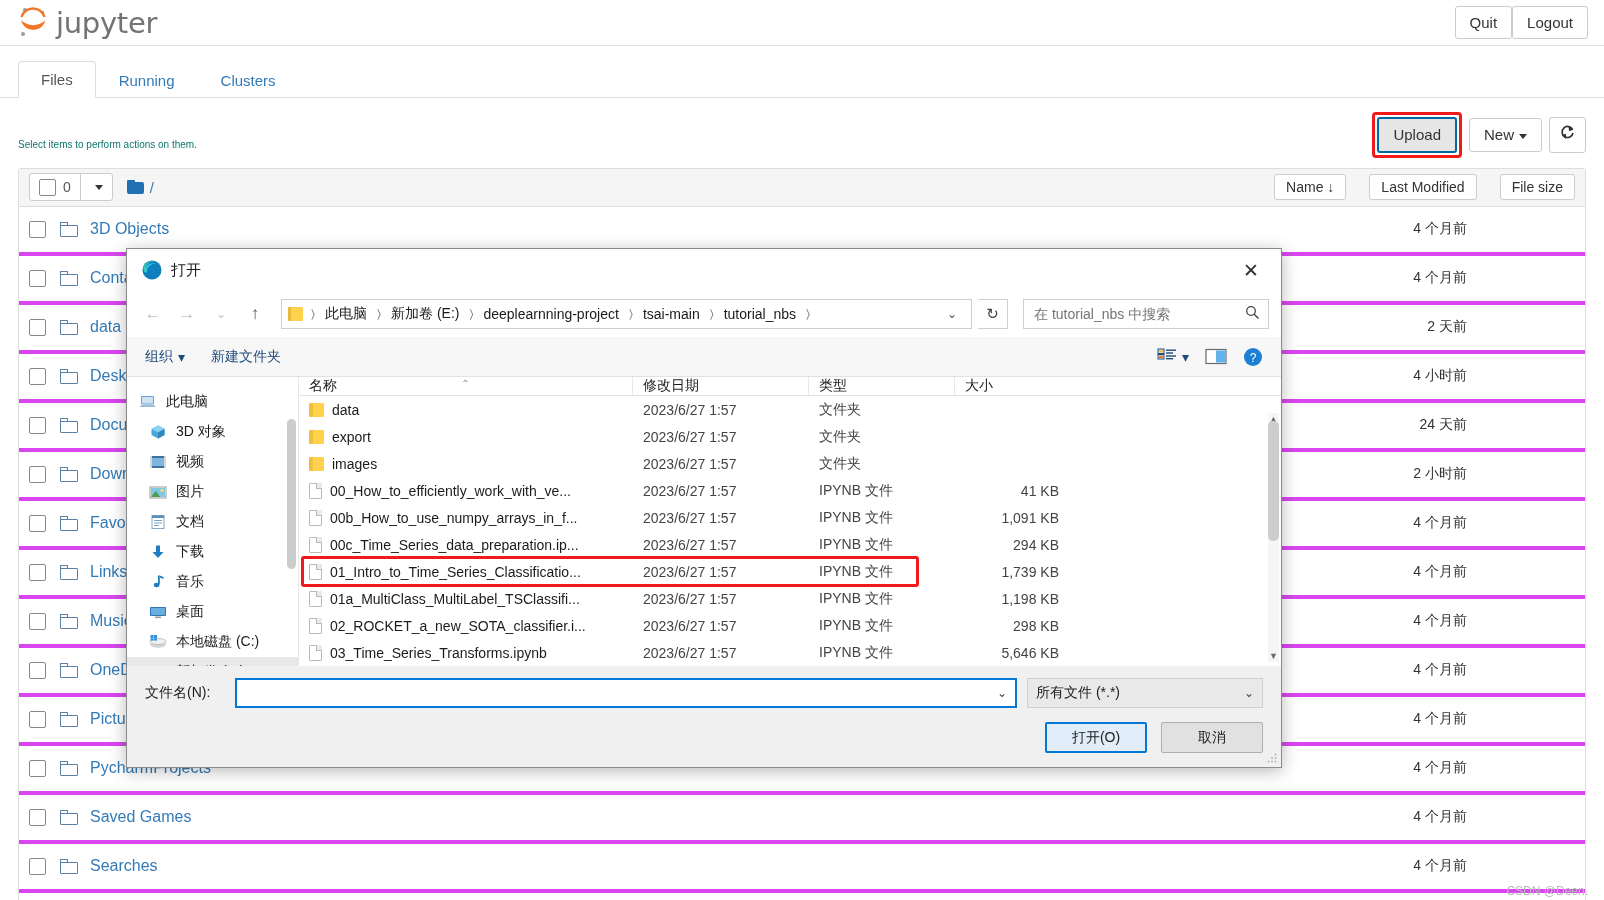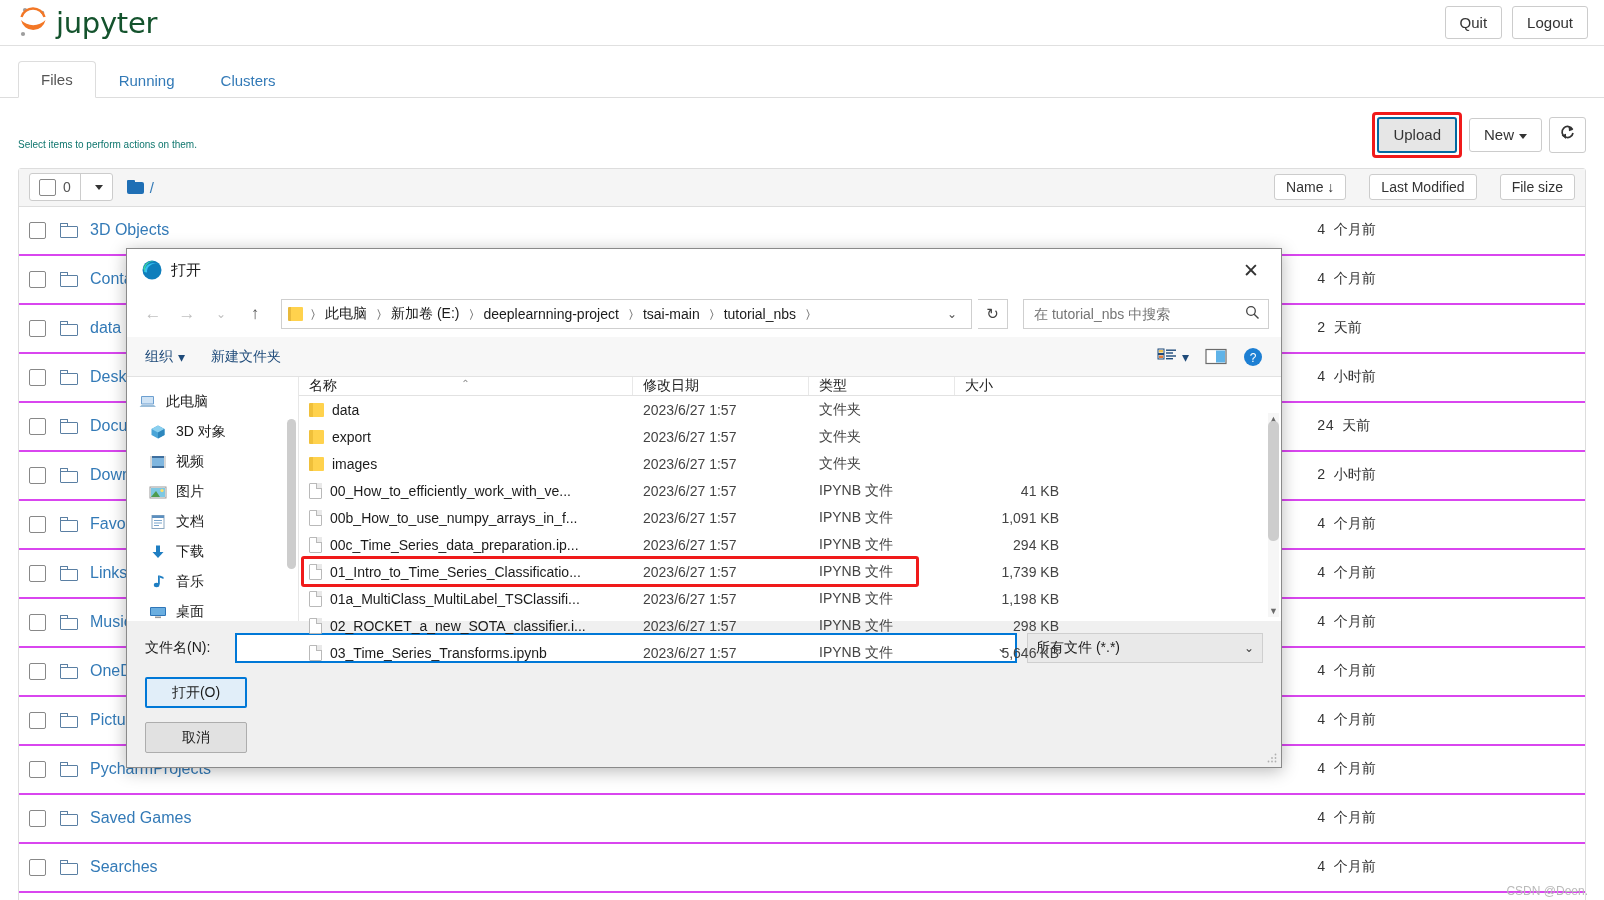--- a/index.html
+++ b/index.html
@@ -15,22 +15,22 @@
   }
 
   
   .jp-header {
     height:46px; border-bottom:1px solid #e0e0e0;
     display:flex; align-items:center; padding:0 16px;
     position:relative;
   }
   .jp-logo { display:flex; align-items:center; gap:6px; }
   .jp-logo-mark { width:34px; height:34px; position:relative; }
-  .jp-logo-text { font-size:29px; color:#14532d; font-family:"DejaVu Sans", sans-serif; letter-spacing:-0.3px; }
-  .jp-header-right { margin-left:auto; display:flex; gap:10px; }
+  .jp-logo-text { font-size:29px; color:#737373; font-family:"DejaVu Sans", sans-serif; letter-spacing:-0.3px; }
+  .jp-header-right { margin-left:auto; display:flex; }
   .btn {
     border:1px solid #ccc; background:#fff; color:#333;
     padding:6px 14px; font-size:15px; border-radius:3px;
     cursor:pointer; line-height:1.3; font-family:"Liberation Sans", sans-serif;
   }
 
   
   .jp-tabs {
     display:flex; padding:14px 18px 0 18px;
     border-bottom:1px solid #ddd; height:52px; align-items:flex-end;
@@ -91,36 +91,36 @@
   }
   .crumb-link { color:#337ab7; font-size:15px; }
   .head-sort { margin-left:auto; display:flex; gap:23px; }
   .sort-btn {
     border:1px solid #ccc; background:#fff; padding:4px 11px;
     font-size:14px; color:#333; border-radius:3px; cursor:pointer;
   }
 
   .jp-row {
     display:flex; align-items:center; height:49px;
-    border-bottom:2px solid #d946ef; padding:0 10px;
+    border-bottom:4px solid #d946ef; padding:0 10px;
   }
   .jp-row:last-child { border-bottom:none; }
   .jp-row-name { display:flex; align-items:center; gap:12px; margin-left:14px; position:relative; }
   .folder-ico { width:18px; height:15px; position:relative; flex:none; }
   .folder-ico:before {
     content:""; position:absolute; left:0; top:3px; width:18px; height:12px;
     border:1.6px solid #5a7fa3; border-radius:1px; box-sizing:border-box;
   }
   .folder-ico:after {
     content:""; position:absolute; left:0; top:0; width:8px; height:4px;
     border:1.6px solid #5a7fa3; border-bottom:none; border-radius:1px 1px 0 0; box-sizing:border-box;
   }
   .jp-name-link { color:#337ab7; font-size:16px; white-space:nowrap; }
   .jp-row-meta { margin-left:auto; display:flex; align-items:center; }
-  .jp-time { font-size:14px; color:#333; width:150px; text-align:left;font-family:Liberation Mono, monospace; }
+  .jp-time { font-size:14px; color:#333; width:150px; text-align:right; }
   .jp-size { font-size:14px; color:#333; width:108px; text-align:right; }
 
   .watermark {
     position:absolute; right:16px; bottom:2px;
     font-size:12px; color:#b9b9b9;
   }
 
   
   .win-dialog {
     position:absolute; left:126px; top:248px; width:1156px; height:520px;
@@ -265,21 +265,21 @@
   .fn-input input {
     flex:1; border:none; outline:none; font-size:14px;
     font-family:"Liberation Sans", sans-serif; background:transparent;
   }
   .drop-caret { color:#444; font-size:12px; padding-left:6px; cursor:pointer; }
   .type-select {
     width:236px; height:30px; border:1px solid #cfcfcf; background:#e9e9e9;
     display:flex; align-items:center; padding:0 8px; font-size:14px; color:#1b1b1b;
     cursor:pointer;
   }
-  .footer-row2 { display:flex; justify-content:flex-end; gap:14px; margin-top:14px;flex-direction:column; }
+  .footer-row2 { display:flex; justify-content:flex-end; gap:14px; margin-top:14px; }
   .win-btn {
     width:102px; height:31px; font-size:14px; border:1px solid #adadad;
     background:#e1e1e1; color:#1b1b1b; cursor:pointer; border-radius:2px;
     font-family:"Liberation Sans", sans-serif;
   }
   .win-btn.primary { border:2px solid #0078d7; background:#e1eef9; }
   .resize-grip { position:absolute; right:3px; bottom:3px; width:12px; height:12px; }
 </style>
 </head>
 <body>

